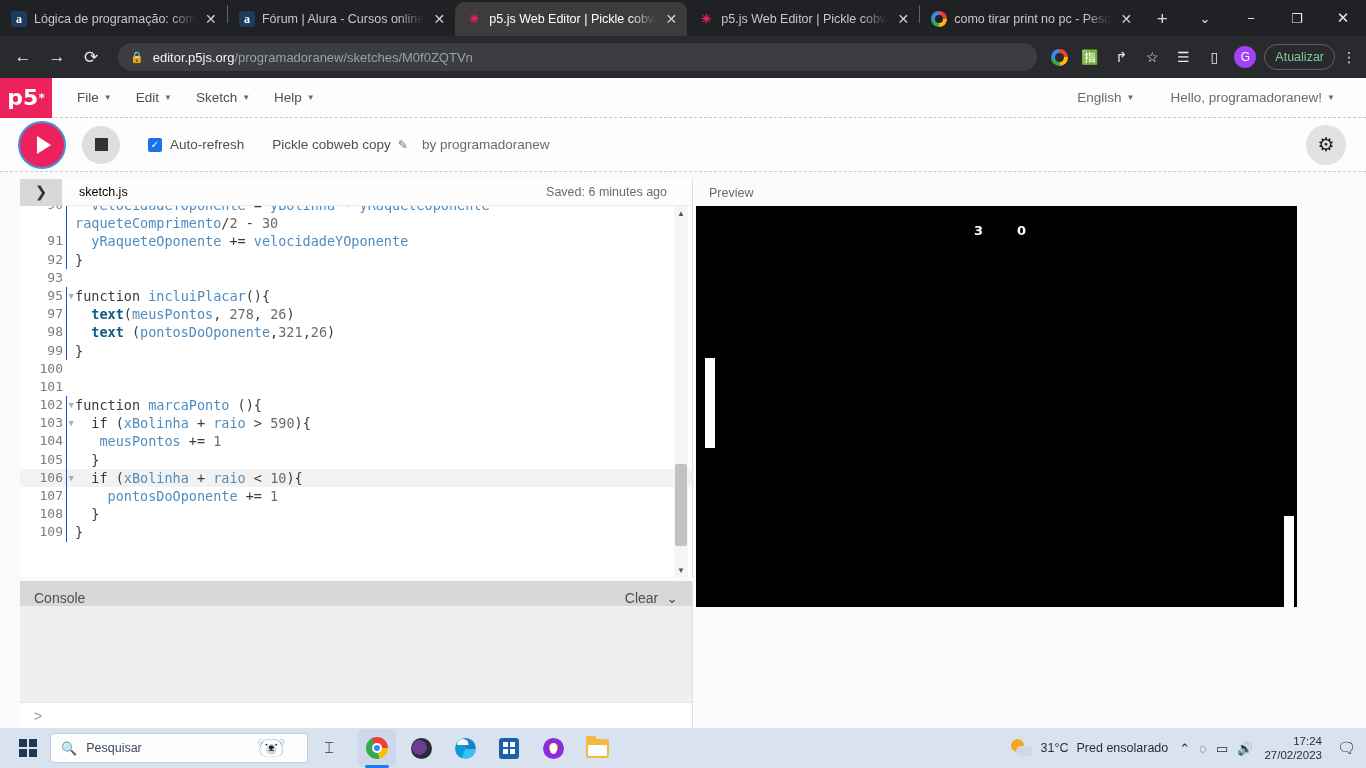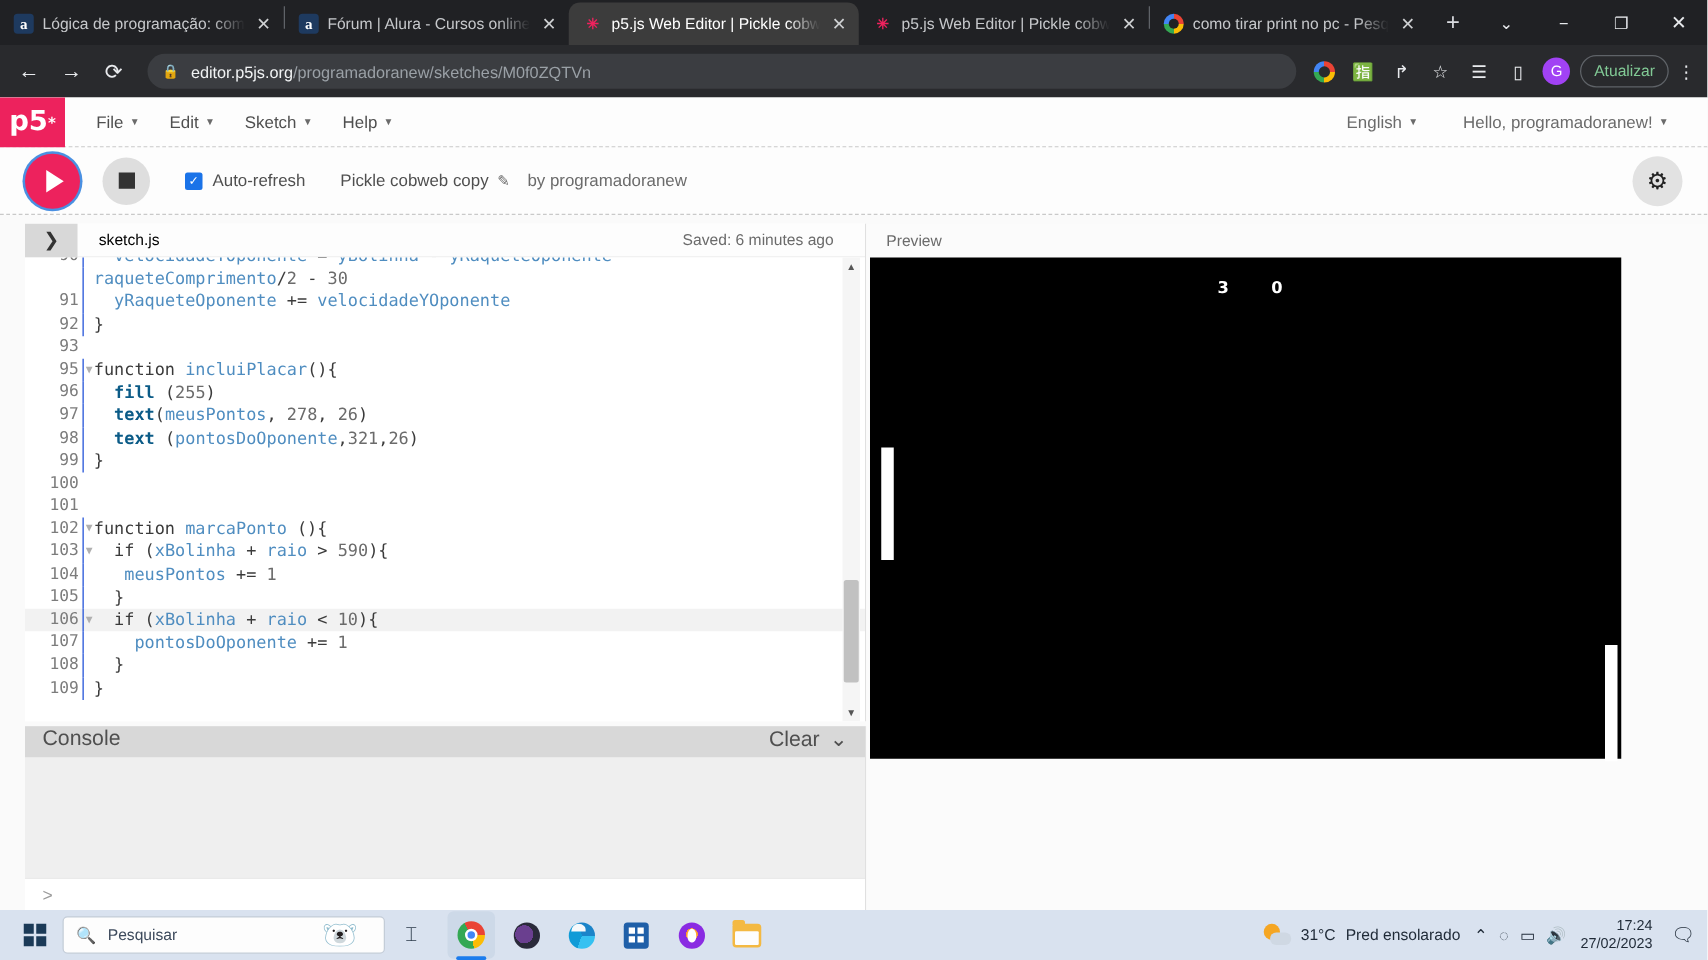--- a/index.html
+++ b/index.html
@@ -190,22 +190,22 @@
                     color: #555; font-size: 8px; }
   .vscroll .arrow.down { position: absolute; bottom: 0; }
   .vthumb { position: absolute; left: 1px; width: 12px; top: 258px; height: 82px; background: #c1c1c1; border-radius: 2px; }
 
   
   .console {
     position: absolute; left: 20px; top: 581px; width: 673px; height: 147px; background: #f0f0f0;
     border-right: 1px solid #e0e0e0;
   }
   .console-head {
-    height: 25px; background: #d8d8d8; display: flex; align-items: flex-start; padding: 0 14px;
-    font-size: 17px; color: #4f4f4f;
+    height: 25px; background: #d8d8d8; display: flex; align-items: flex-end; padding: 0 14px;
+    font-size: 14px; color: #4f4f4f;
   }
   .console-actions { margin-left: auto; display: flex; align-items: center; gap: 8px; }
   .console-body { height: 96px; background: #efefef; }
   .console-input {
     height: 26px; background: #fff; display: flex; align-items: center; padding: 0 14px;
     color: #9a9a9a; font-size: 14px; border-top: 1px solid #e3e3e3;
   }
 
   
   .preview-pane { position: absolute; left: 693px; top: 179px; width: 673px; height: 549px; background: #fbfbfb; }
@@ -418,21 +418,20 @@
       <div class="savedtxt">Saved: 6 minutes ago</div>
     </div>
     <div class="codearea">
       <div class="code-scroll" id="code-scroll">
           <div class="cline"><div class="gutter">90</div><div class="ctext"><span class="punc">  </span><span class="var">velocidadeYOponente</span><span class="punc"> = </span><span class="var">yBolinha</span><span class="punc"> - </span><span class="var">yRaqueteOponente</span></div></div>
           <div class="cline"><div class="gutter"></div><div class="ctext"><span class="var">raqueteComprimento</span><span class="punc">/</span><span class="num">2</span><span class="punc"> - </span><span class="num">30</span></div></div>
           <div class="cline"><div class="gutter">91</div><div class="ctext"><span class="punc">  </span><span class="var">yRaqueteOponente</span><span class="punc"> += </span><span class="var">velocidadeYOponente</span></div></div>
           <div class="cline"><div class="gutter">92</div><div class="ctext"><span class="punc">}</span></div></div>
           <div class="cline"><div class="gutter">93</div><div class="ctext"></div></div>
           <div class="cline"><div class="gutter">95<span class="fold">▼</span></div><div class="ctext"><span class="kw">function </span><span class="fn">incluiPlacar</span><span class="punc">(){</span></div></div>
-          <div class="cline"><div class="gutter">96</div><div class="ctext"><span class="punc">  </span><span class="builtin">fill</span><span class="punc"> (</span><span class="num">255</span><span class="punc">)</span></div></div>
           <div class="cline"><div class="gutter">97</div><div class="ctext"><span class="punc">  </span><span class="builtin">text</span><span class="punc">(</span><span class="var">meusPontos</span><span class="punc">, </span><span class="num">278</span><span class="punc">, </span><span class="num">26</span><span class="punc">)</span></div></div>
           <div class="cline"><div class="gutter">98</div><div class="ctext"><span class="punc">  </span><span class="builtin">text</span><span class="punc"> (</span><span class="var">pontosDoOponente</span><span class="punc">,</span><span class="num">321</span><span class="punc">,</span><span class="num">26</span><span class="punc">)</span></div></div>
           <div class="cline"><div class="gutter">99</div><div class="ctext"><span class="punc">}</span></div></div>
           <div class="cline"><div class="gutter">100</div><div class="ctext"></div></div>
           <div class="cline"><div class="gutter">101</div><div class="ctext"></div></div>
           <div class="cline"><div class="gutter">102<span class="fold">▼</span></div><div class="ctext"><span class="kw">function </span><span class="fn">marcaPonto</span><span class="punc"> (){</span></div></div>
           <div class="cline"><div class="gutter">103<span class="fold">▼</span></div><div class="ctext"><span class="punc">  </span><span class="kw">if</span><span class="punc"> (</span><span class="var">xBolinha</span><span class="punc"> + </span><span class="var">raio</span><span class="punc"> &gt; </span><span class="num">590</span><span class="punc">){</span></div></div>
           <div class="cline"><div class="gutter">104</div><div class="ctext"><span class="punc">   </span><span class="var">meusPontos</span><span class="punc"> += </span><span class="num">1</span></div></div>
           <div class="cline"><div class="gutter">105</div><div class="ctext"><span class="punc">  }</span></div></div>
           <div class="cline active"><div class="gutter">106<span class="fold">▼</span></div><div class="ctext"><span class="punc">  </span><span class="kw">if</span><span class="punc"> (</span><span class="var">xBolinha</span><span class="punc"> + </span><span class="var">raio</span><span class="punc"> &lt; </span><span class="num">10</span><span class="punc">){</span></div></div>

